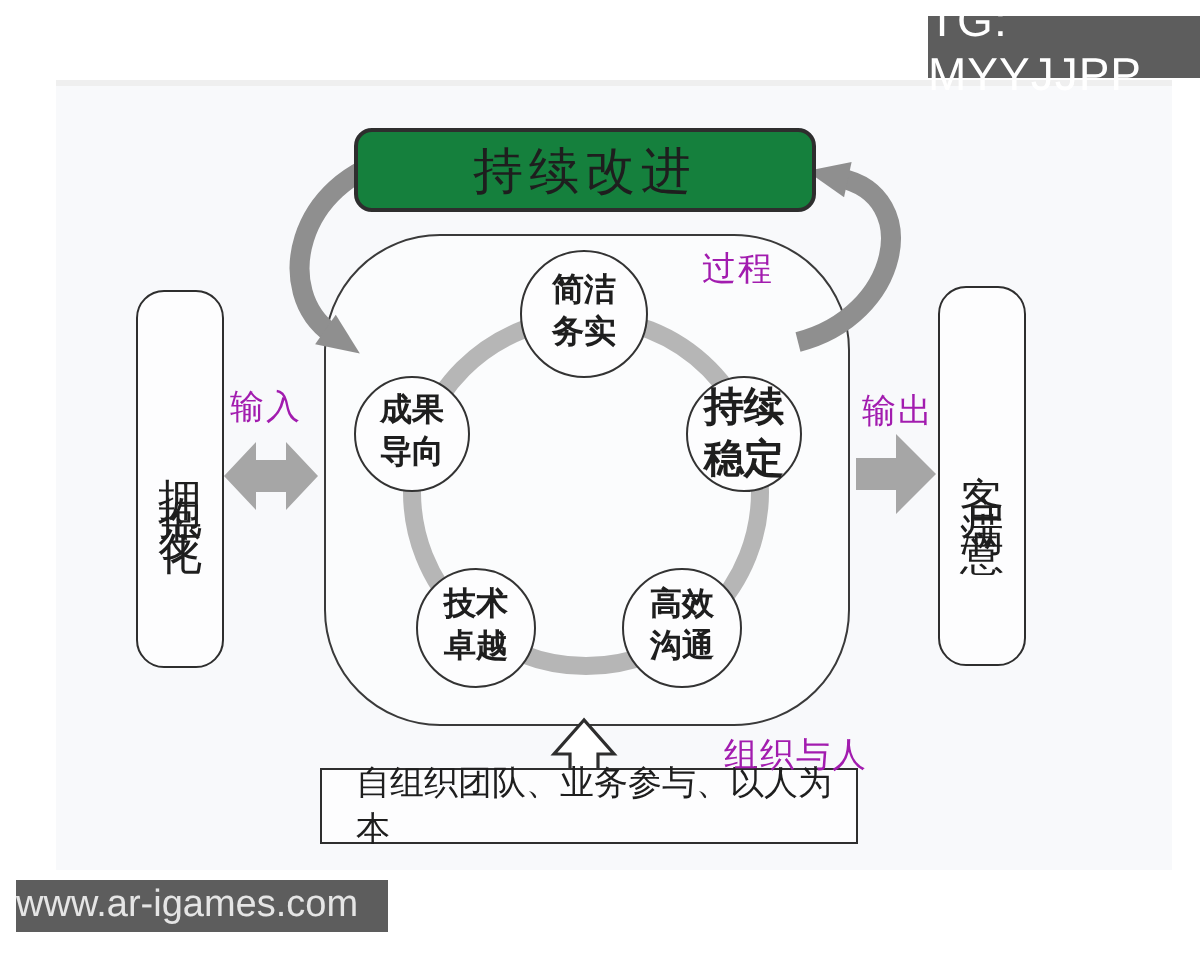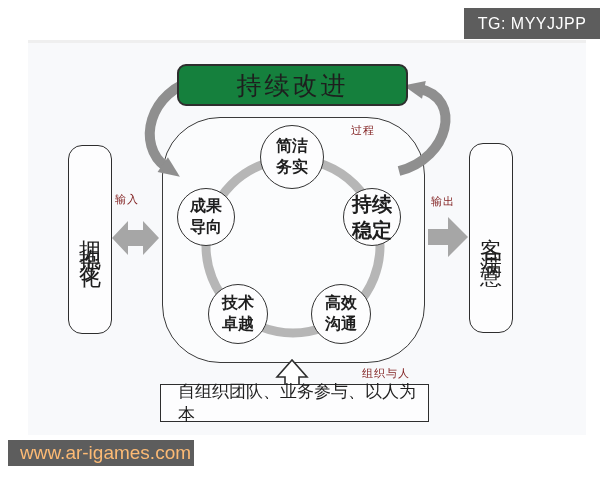--- a/index.html
+++ b/index.html
@@ -8,27 +8,27 @@
     background:#ffffff;
     font-family:"Liberation Sans","DejaVu Sans",sans-serif;
     color:#1e1e1e;
   }
   .photo-panel{
     position:absolute;left:28px;top:40px;width:558px;height:392px;
     background:#f8f9fb;border-top:3px solid #efefef;
   }
   .tg-badge{
     position:absolute;left:464px;top:8px;width:136px;height:31px;
-    background:#5d5d5d;color:#ffffff;font-size:16px;
+    background:#5d5d5d;color:#ffffff;font-size:23px;
     display:flex;align-items:center;justify-content:center;letter-spacing:.5px;
   }
   .site-badge{
     position:absolute;left:8px;top:440px;width:186px;height:26px;
-    background:#5d5d5d;color:#fdba74;font-size:19px;
-    display:flex;align-items:center;padding-left:12px;box-sizing:border-box;
+    background:#5d5d5d;color:#e5e5e5;font-size:19px;
+    display:flex;align-items:center;padding-left:0;box-sizing:border-box;
   }
   .top-box{
     position:absolute;left:177px;top:64px;width:231px;height:42px;
     background:#15803d;border:2px solid #2e2e2e;border-radius:9px;
     display:flex;align-items:center;justify-content:center;
     font-size:25px;letter-spacing:3px;font-weight:500;box-sizing:border-box;z-index:4;
   }
   .process-container{
     position:absolute;left:162px;top:117px;width:263px;height:246px;
     background:#fbfcfd;border:1.6px solid #3a3a3a;border-radius:58px;
@@ -54,21 +54,21 @@
   }
   .side-box .vtext{writing-mode:vertical-rl;text-orientation:upright;letter-spacing:9px;}
   .left-box {left:68px;top:145px;height:189px;}
   .right-box{left:469px;top:143px;height:190px;}
   .bottom-box{
     position:absolute;left:160px;top:384px;width:269px;height:38px;
     background:#fdfdfe;border:1.8px solid #2e2e2e;
     display:flex;align-items:center;justify-content:center;
     font-size:17px;box-sizing:border-box;z-index:3;padding-left:17px;
   }
-  .blue-label{position:absolute;color:#7f1d1d;font-size:11px;z-index:4;letter-spacing:1px;}
+  .blue-label{position:absolute;color:#a21caf;font-size:17px;z-index:4;letter-spacing:1px;}
   .lbl-process{left:351px;top:123px;}
   .lbl-org{left:362px;top:366px;}
   .lbl-input{left:115px;top:192px;}
   .lbl-output{left:431px;top:194px;}
 </style>
 </head>
 <body>
 
 <div class="stage">
 

